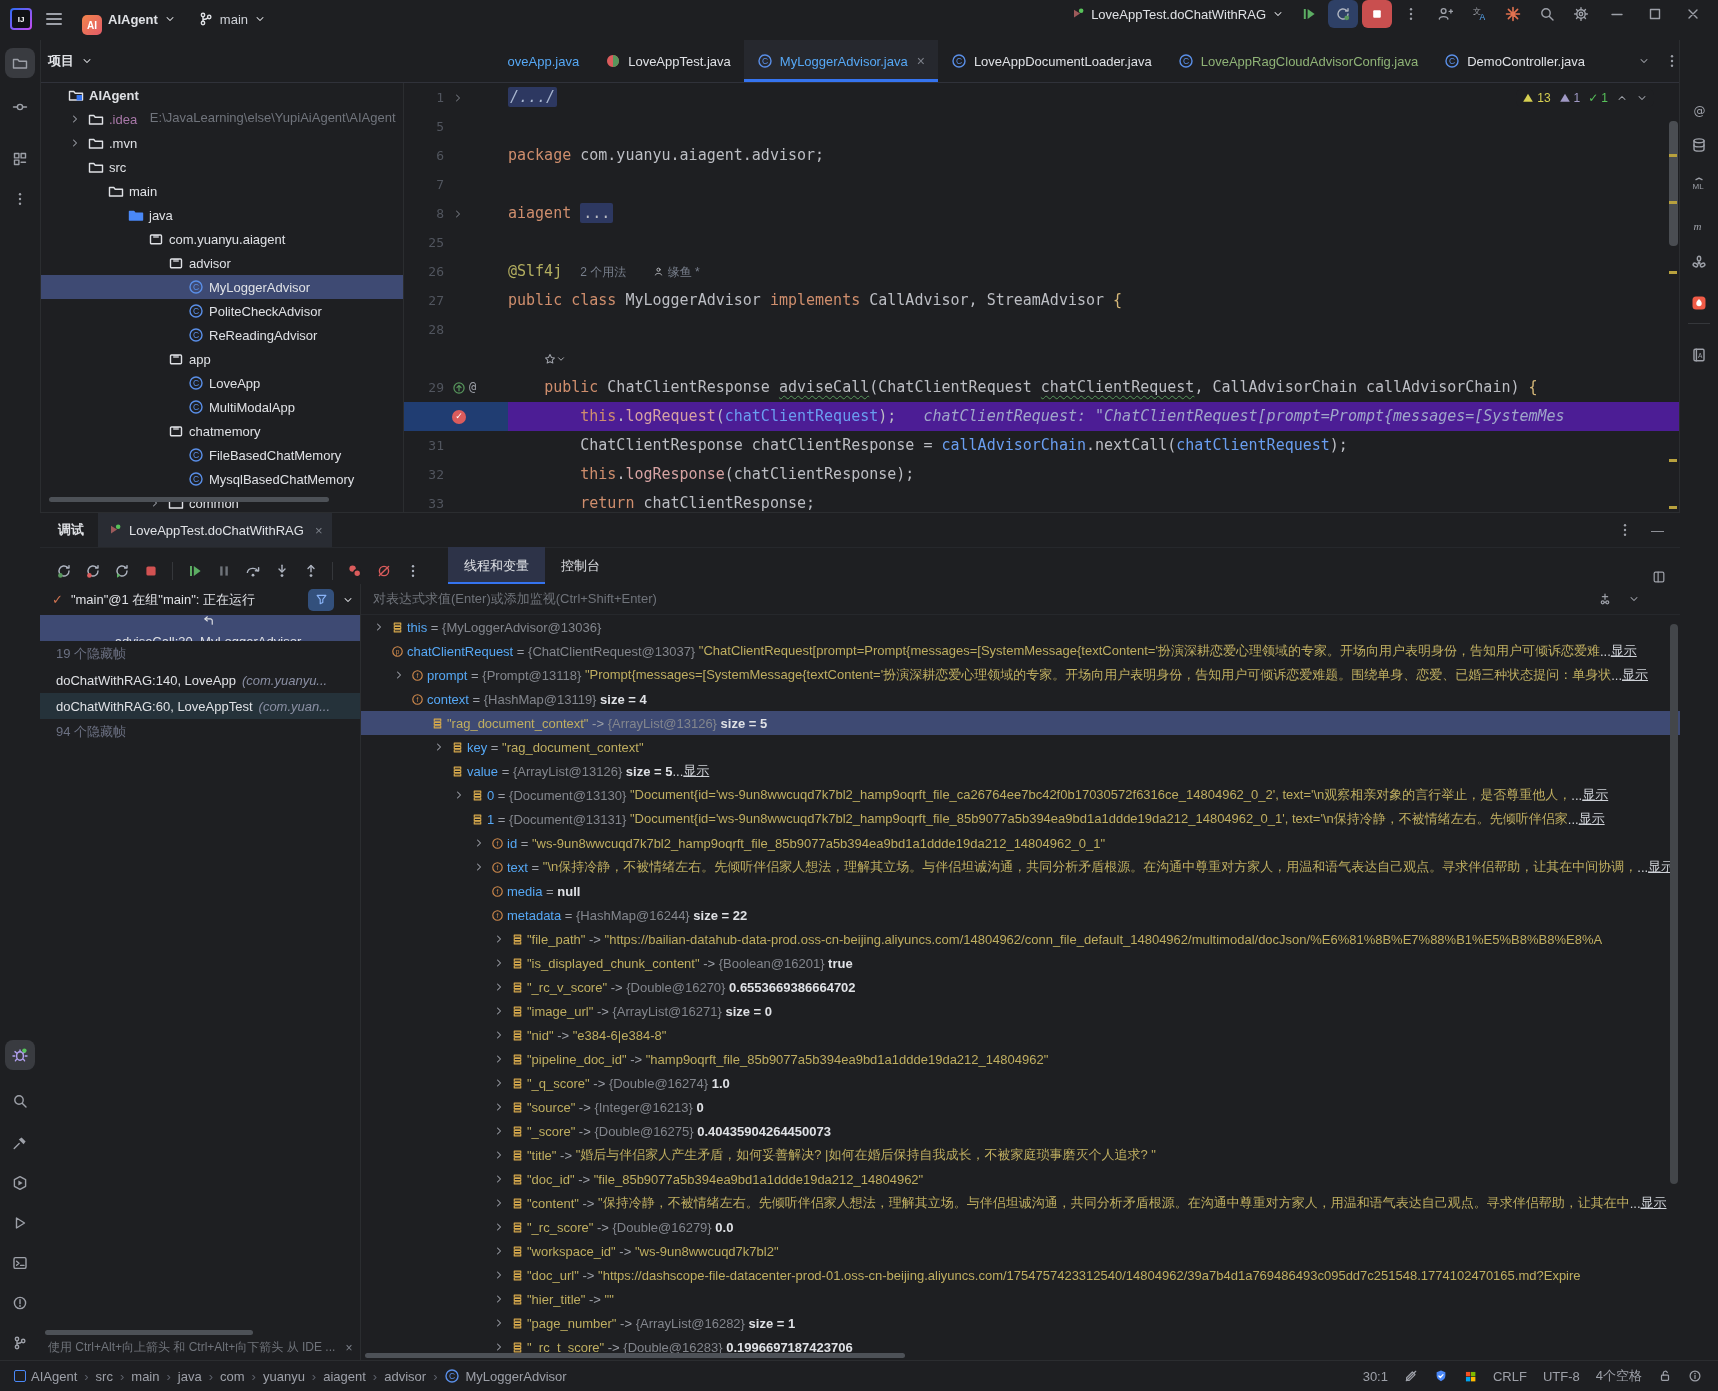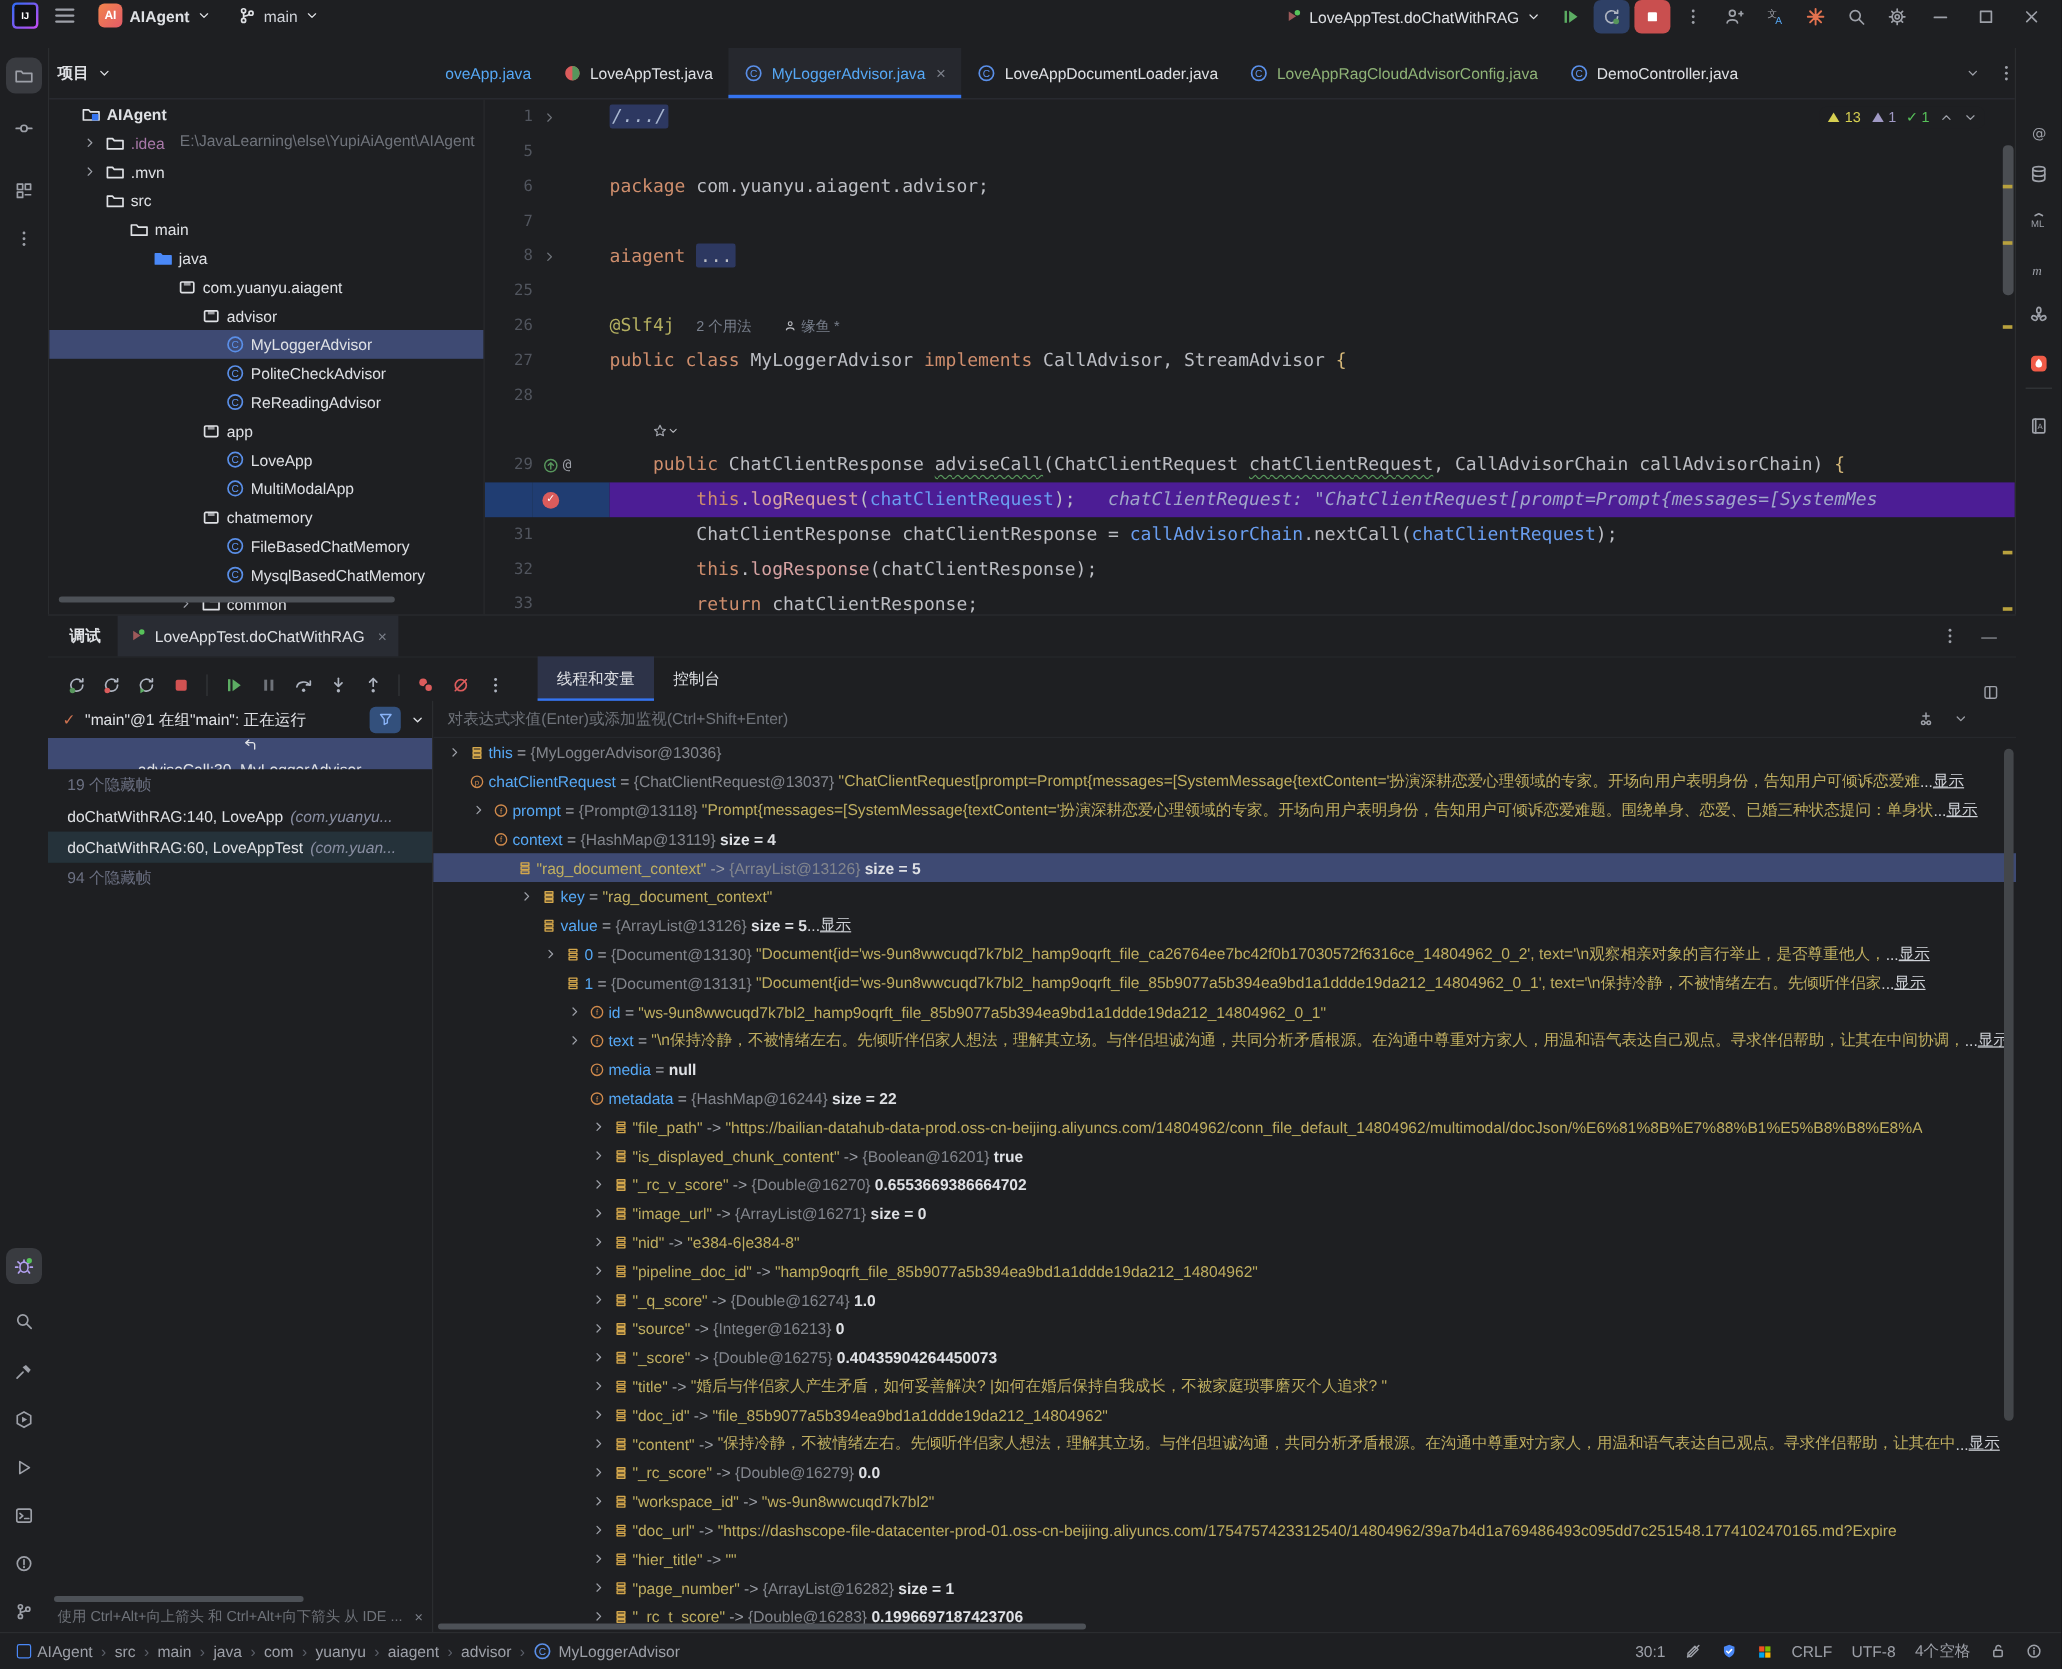--- a/index.html
+++ b/index.html
@@ -12,36 +12,36 @@
             background:#1e1f22;border-bottom:1px solid #2b2d30;}
   .tb-left{display:flex;align-items:center;gap:10px;padding-left:10px;}
   .ijlogo{width:22px;height:22px;border-radius:4px;background:linear-gradient(135deg,#2a6df5,#c94bf0);
           display:flex;align-items:center;justify-content:center;}
   .ijlogo b{width:18px;height:18px;border-radius:2px;background:#101114;color:#fff;font-size:8px;
             display:flex;align-items:center;justify-content:center;font-weight:bold;}
   .hamb{width:16px;height:12px;display:flex;flex-direction:column;justify-content:space-between;margin:0 4px;}
   .hamb i{height:1.6px;background:#9da0a8;border-radius:1px;}
   .chip{display:flex;align-items:center;gap:6px;padding:3px 6px;border-radius:6px;color:#dfe1e5;}
   .aibadge{width:20px;height:20px;border-radius:5px;background:linear-gradient(135deg,#f2844c,#e25b68);
-           color:#fff;font-size:10px;font-weight:bold;display:flex;align-items:center;justify-content:center;}
+           color:#fff;font-size:10px;font-weight:bold;display:flex;align-items:center;justify-content:center;margin-top:12px;}
   .chip .lbl{font-weight:600;}
   .chip.branch .lbl{font-weight:400;color:#cfd2d8;}
   .tb-right{margin-left:auto;display:flex;align-items:center;gap:4px;padding-right:8px;}
   .runchip{display:flex;align-items:center;gap:6px;margin-right:6px;color:#dfe1e5;}
   .tbtn{width:30px;height:28px;border:none;background:transparent;border-radius:6px;display:flex;
         align-items:center;justify-content:center;color:#9da0a8;padding:0;}
   .tbtn.active{background:#2e4066;}
   .tbtn.stop{background:#c94f4f;color:#fff;}
   .winbtn{width:34px;}
   
   #tabbar{position:absolute;left:40px;top:40px;right:0;height:42px;background:#1e1f22;
           border-bottom:1px solid #30323a;display:flex;align-items:stretch;}
   #projhead{position:absolute;left:8px;top:0;height:42px;display:flex;align-items:center;gap:7px;
             color:#dfe1e5;font-weight:600;}
-  #tabs{position:absolute;left:318px;top:0;right:120px;height:42px;display:flex;overflow:hidden;}
+  #tabs{position:absolute;left:345px;top:0;right:120px;height:42px;display:flex;overflow:hidden;justify-content:flex-end;}
   .etab{display:flex;align-items:center;gap:7px;padding:0 13px;color:#dfe1e5;position:relative;white-space:nowrap;}
   .etab.active{background:#26282e;}
   .etab.active::after{content:"";position:absolute;left:0;right:0;bottom:0;height:3px;background:#3574f0;}
   .etab.c-blue{color:#56a8f5;}
   .etab.c-green{color:#8fb377;}
   .etab .x{color:#7c808a;font-size:14px;margin-left:2px;}
   #tabextras{position:absolute;right:8px;top:0;height:42px;display:flex;align-items:center;gap:14px;color:#9da0a8;}
   
   #leftstripe{position:absolute;left:0;top:40px;bottom:30px;width:40px;background:#1e1f22;
               border-right:1px solid #2b2d30;}

